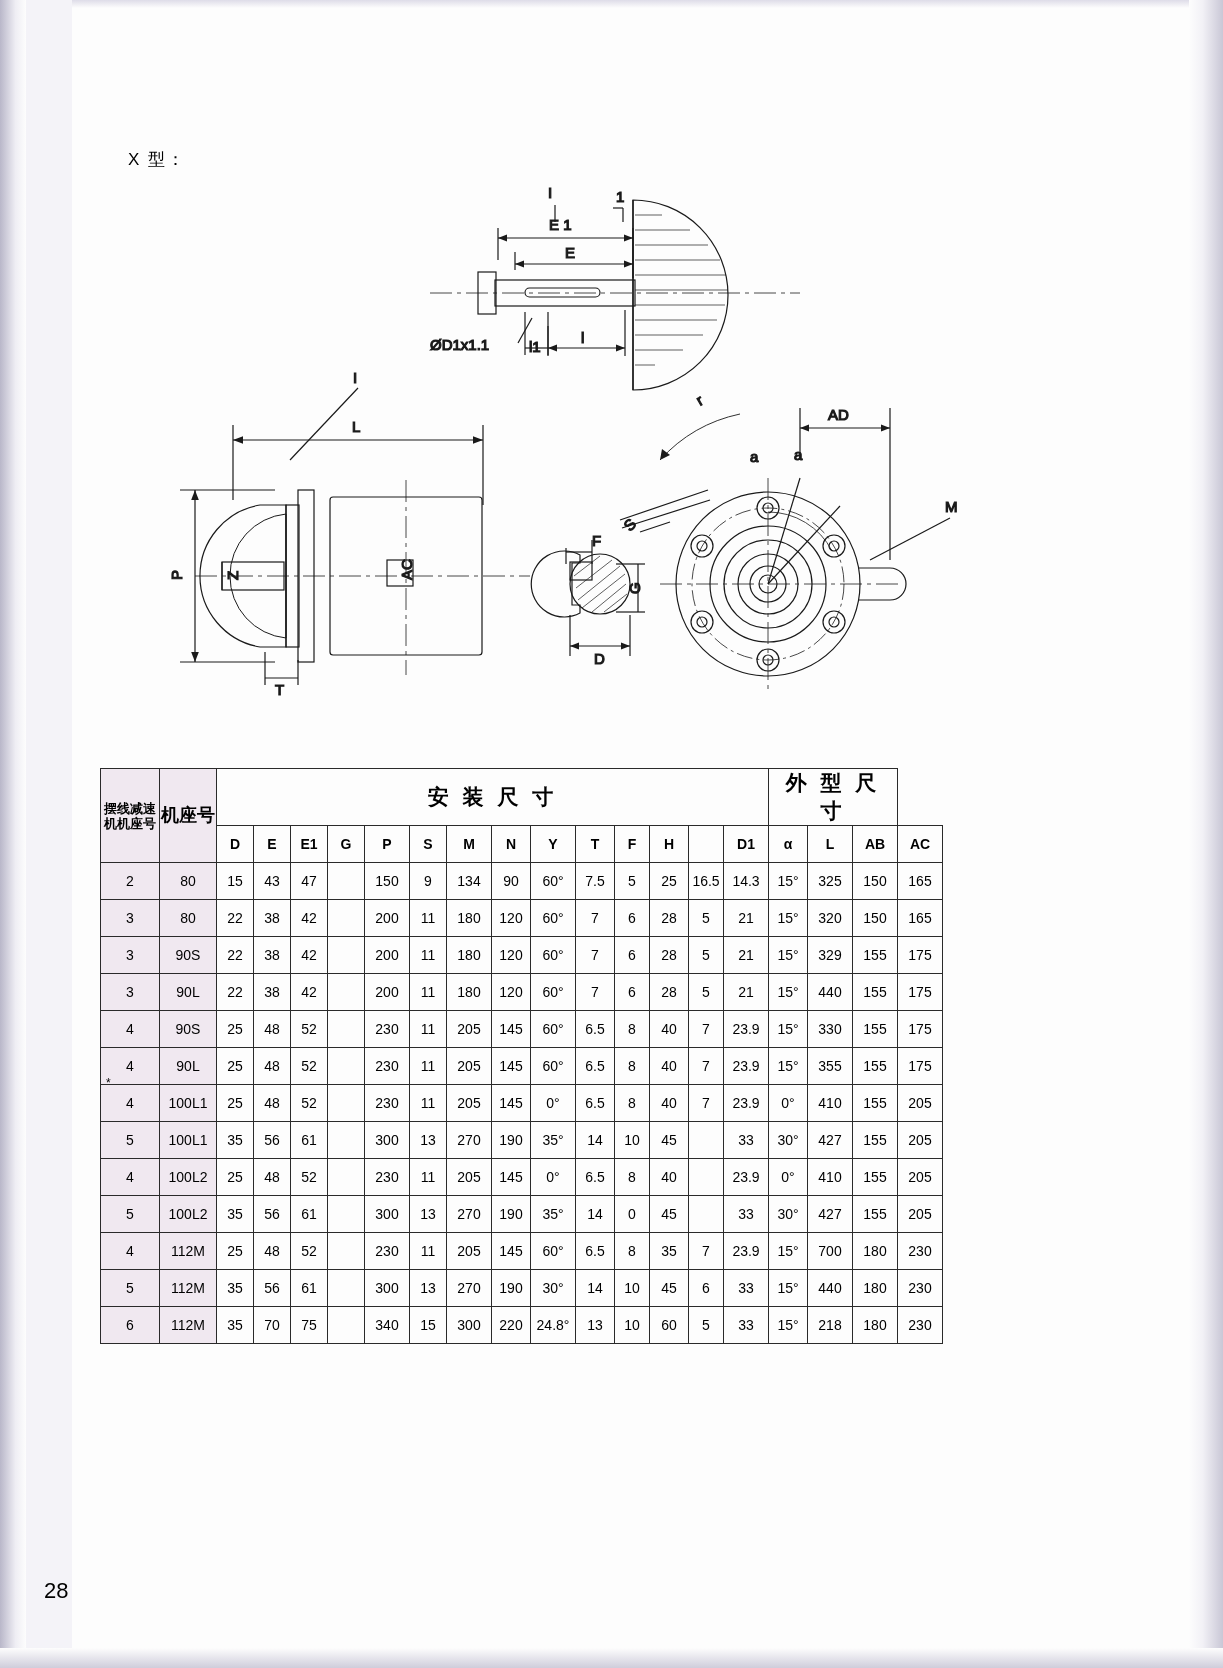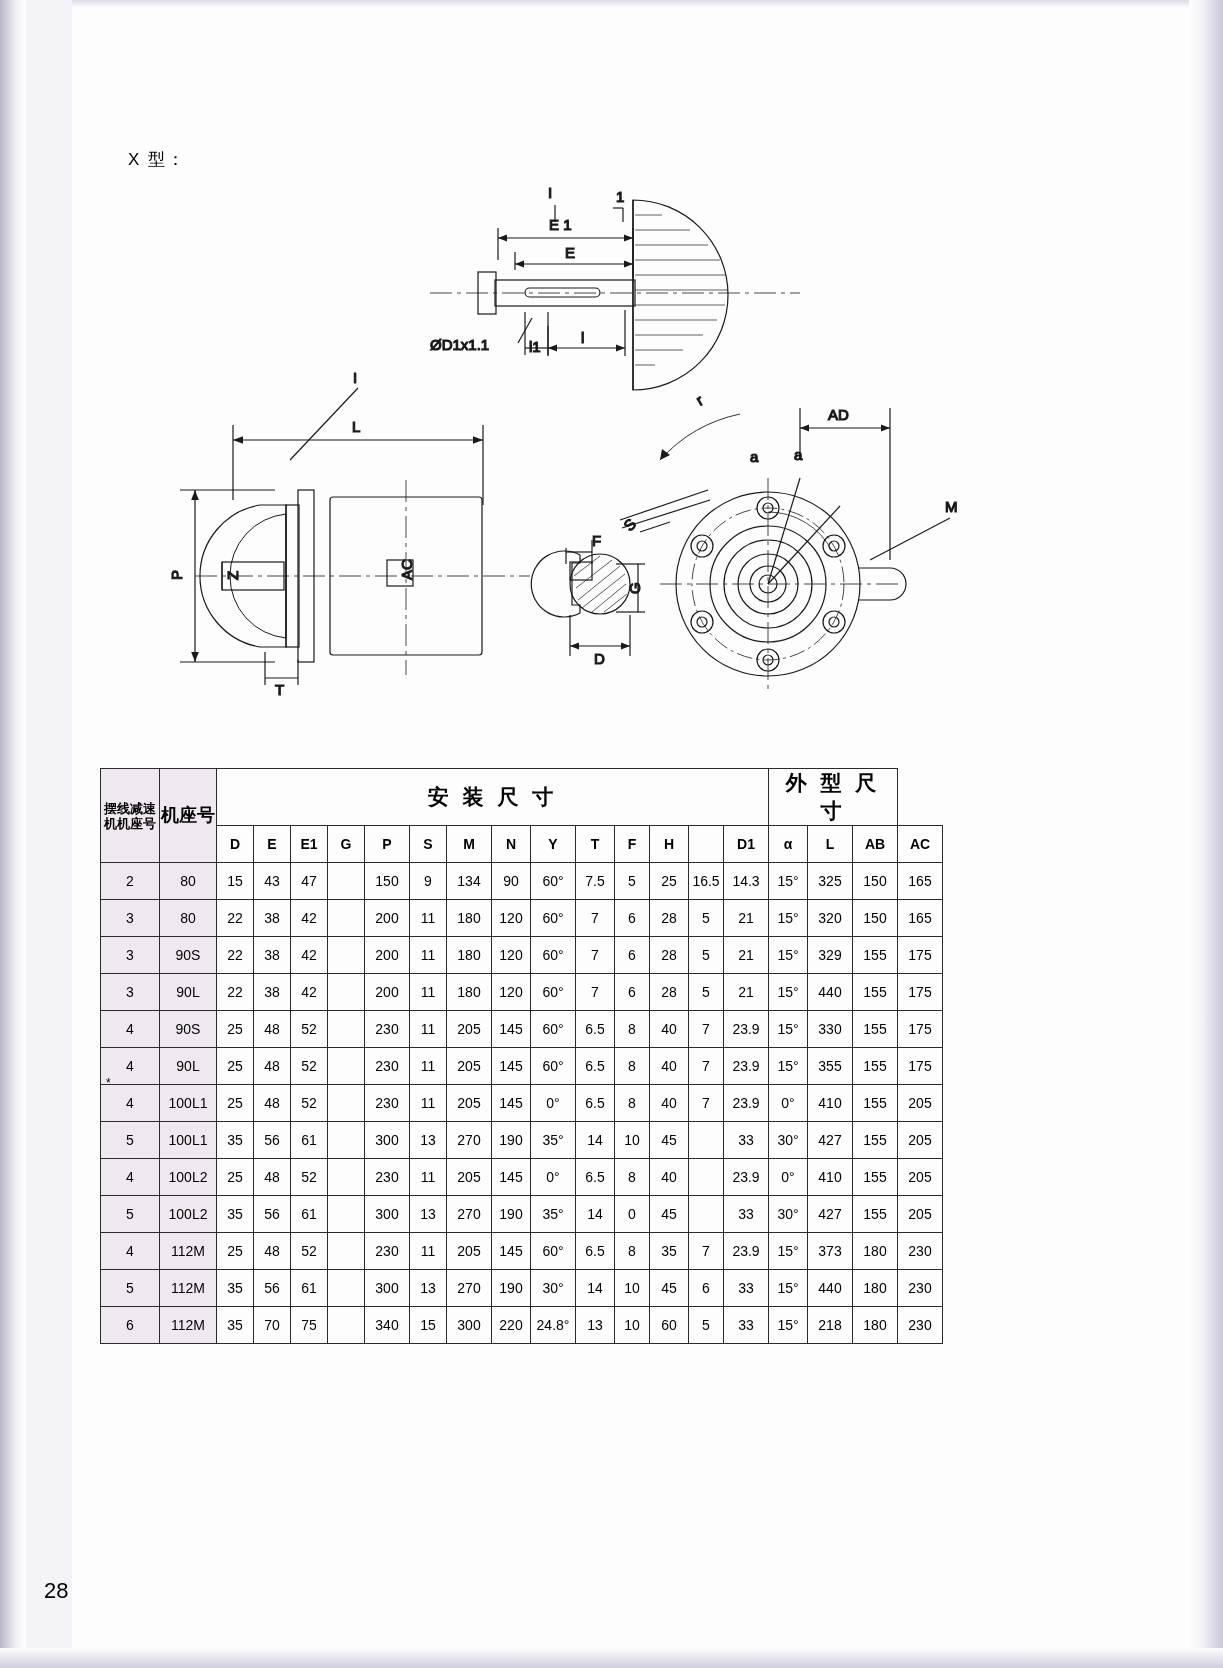--- a/index.html
+++ b/index.html
@@ -610,21 +610,21 @@
         <td>11</td>
         <td>205</td>
         <td>145</td>
         <td>60°</td>
         <td>6.5</td>
         <td>8</td>
         <td>35</td>
         <td>7</td>
         <td>23.9</td>
         <td>15°</td>
-        <td>373</td>
+        <td>700</td>
         <td>180</td>
         <td>230</td>
       </tr>
       <tr>
         <td class="col-left">5</td>
         <td class="col-left">112M</td>
         <td>35</td>
         <td>56</td>
         <td>61</td>
         <td></td>

